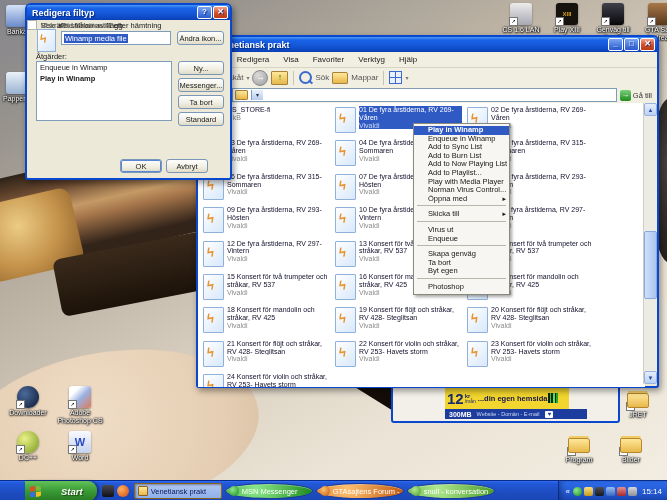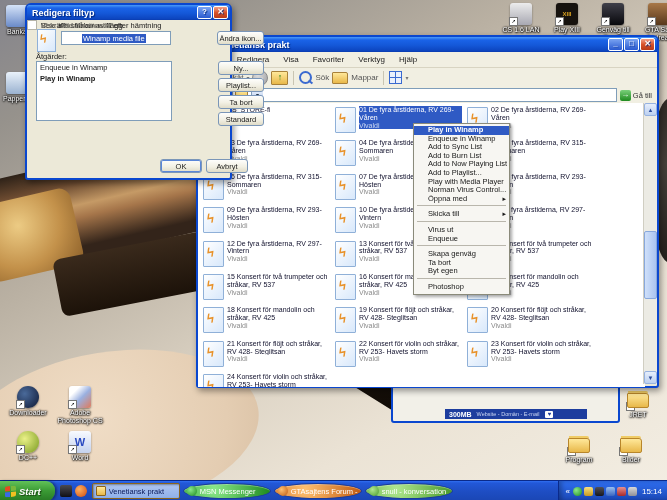--- a/index.html
+++ b/index.html
@@ -113,23 +113,23 @@
     box-shadow:2px 2px 3px rgba(0,0,0,.35);padding:2px 0;}
   .cmi{height:8.6px;line-height:8.6px;font-size:7.5px;color:#181818;padding:0 4px 0 14px;position:relative;white-space:nowrap;overflow:hidden;}
   .cmi.highlighted{background:#2f5ac4;color:#fff;}
   .cmi.bold{font-weight:bold;}
   .cmi.submenu::after{content:"\25B8";position:absolute;right:3px;top:0;font-size:7px;}
   .cmi.sep{height:2px;border-top:1px solid #b9b6ac;margin:2px 3px;padding:0;}
   
   .dlg-body{position:absolute;inset:15px 0 0 0;font-size:7.5px;color:#1a1a1a;}
   .xbtn{position:absolute;box-sizing:border-box;background:linear-gradient(#fefefc,#f2f0e4 55%,#e0dcc8);
     border:1px solid #7a96b8;border-radius:3px;font-size:7.5px;text-align:center;color:#1a1a1a;
-    display:flex;align-items:center;justify-content:center;margin-left:40px;}
+    display:flex;align-items:center;justify-content:center;}
   .xbtn.def{box-shadow:0 0 0 1px #5a86d8 inset;}
-  .inp{position:absolute;background:#fff;border:1px solid #7f9db9;display:flex;align-items:center;padding-left:20px;box-sizing:border-box;}
+  .inp{position:absolute;background:#fff;border:1px solid #7f9db9;display:flex;align-items:center;padding-left:2px;box-sizing:border-box;}
   .inp .sel{background:#2f5ac4;color:#fff;padding:0 1px;white-space:nowrap;}
   .listbox{position:absolute;background:#fff;border:1px solid #7f9db9;box-sizing:border-box;overflow:hidden;}
   .act{font-size:7.5px;padding:1px 3px;white-space:nowrap;}
   .act.bold{font-weight:bold;}
   .cbrow{position:absolute;display:flex;align-items:center;gap:4px;}
   .cb{width:8px;height:8px;background:#fff;border:1px solid #1c5180;flex:none;position:relative;}
   .cbrow.checked .cb::after{content:"\2713";position:absolute;left:0px;top:-2px;color:#21a121;font-size:9px;font-weight:bold;}
   .cbrow.disabled{color:#9c9a8e;font-style:italic;}
   .cbrow.disabled .cb{border-color:#b6b4a8;}
   .dtype-icon{position:absolute;left:10px;top:9px;width:17px;height:21px;background:linear-gradient(135deg,#fff,#d8e8fb);
@@ -146,23 +146,23 @@
   .btext{font-size:7.5px;font-weight:bold;color:#15154a;margin-left:2px;white-space:nowrap;}
   .beq{width:10px;height:10px;background:#0e2a0e;margin-left:1px;flex:none;
     background:linear-gradient(90deg,#0e240e 20%,#3ac83a 20% 35%,#0e240e 35% 50%,#52e852 50% 70%,#0e240e 70% 82%,#28a828 82%);}
   .bblue{position:absolute;left:52px;top:23px;width:138px;height:10px;background:#1d3d9e;display:flex;align-items:center;gap:5px;padding-left:4px;}
   .bsize{font-size:7px;font-weight:bold;color:#fff;}
   .bfeat{font-size:5.5px;color:#cdd8f4;white-space:nowrap;}
   .bico{width:8px;height:7px;background:#fff;border-radius:1px;margin-left:1px;color:#1d3d9e;font-size:6px;line-height:7px;text-align:center;font-weight:bold;}
   
   .taskbar{position:absolute;left:0;top:480px;width:667px;height:20px;z-index:10;display:flex;align-items:center;
     background:linear-gradient(180deg,#2f6ff2 0%,#2258d8 10%,#1e4ec4 50%,#1a46b4 100%);border-top:1px solid #0a2a8a;}
-  .startbtn{height:20px;padding:0 14px 0 5px;border-radius:0 9px 9px 0;display:flex;align-items:center;gap:3px;flex:none;
+  .startbtn{height:20px;padding:0 14px 0 5px;border-radius:0 9px 9px 0;display:flex;align-items:center;gap:20px;flex:none;
     background:linear-gradient(180deg,#62c258,#3a9a34 50%,#287a24);color:#fff;font-weight:bold;font-style:italic;
-    font-size:9.5px;text-shadow:1px 1px 1px #17430f;box-shadow:2px 0 3px rgba(0,0,0,.4);}
+    font-size:9.5px;text-shadow:1px 1px 1px #17430f;box-shadow:2px 0 3px rgba(0,0,0,.4);margin-left:25px;}
   .startlogo{width:11px;height:11px;border-radius:2px;transform:skewY(-4deg);
     background:linear-gradient(#e34a22,#e34a22) 0 0/48% 48% no-repeat,
                linear-gradient(#7ab83a,#7ab83a) 100% 0/48% 48% no-repeat,
                linear-gradient(#3a6ae8,#3a6ae8) 0 100%/48% 48% no-repeat,
                linear-gradient(#f0c020,#f0c020) 100% 100%/48% 48% no-repeat;}
   .ql{display:flex;gap:3px;align-items:center;padding:0 5px;flex:none;}
   .qlic{width:12px;height:12px;border-radius:2px;}
   .ql-dark{background:linear-gradient(#4a4a52,#101016);}
   .ql-orange{background:radial-gradient(circle at 35% 35%,#ffb060,#d04a10);border-radius:50%;}
   .tbuttons{display:flex;align-items:center;flex:none;}
@@ -274,20 +274,29 @@
     </div>
 
   <div class="dgroup" style="left:618px;top:388px;">
     <div class="dicon" style="width:40px;">
       <span class="dimg ic-folder"></span>
       <span class="dlabel">JRET</span>
     </div>
   </div>
 
   <div class="bwin">
+    <div class="byellow">
+      <span class="bprice">12</span>
+      <span class="bunitwrap">
+        <span class="bunit">kr</span>
+        <span class="bper">/mån</span>
+      </span>
+      <span class="btext">...din egen hemsida</span>
+      <span class="beq"></span>
+    </div>
     <div class="bblue">
       <span class="bsize">300MB</span>
       <span class="bfeat">Website - Domän - E-mail</span>
       <span class="bico">♥</span>
     </div>
   </div>
 
   <div class="win" style="left:196px;top:35px;width:459px;height:349px;z-index:3;">
     <div class="tbar">
       <span class="tico"></span>
@@ -644,21 +653,21 @@
 
           <div class="act">
             <span>Enqueue in Winamp</span>
           </div>
 
           <div class="act bold">
             <span>Play in Winamp</span>
           </div>
         </div>
       <span class="xbtn" style="left:151px;top:41px;width:46px;height:14px;">Ny...</span>
-      <span class="xbtn" style="left:151px;top:58px;width:46px;height:14px;">Playlist...</span>
+      <span class="xbtn" style="left:151px;top:58px;width:46px;height:14px;">Messenger...</span>
       <span class="xbtn" style="left:151px;top:75px;width:46px;height:14px;">Ta bort</span>
       <span class="xbtn" style="left:151px;top:92px;width:46px;height:14px;">Standard</span>
       <div>
 
           <div class="cbrow checked">
             <span class="cb"></span>
             <span>Bekräfta stråkar av fil efter hämtning</span>
           </div>
 
           <div class="cbrow">

